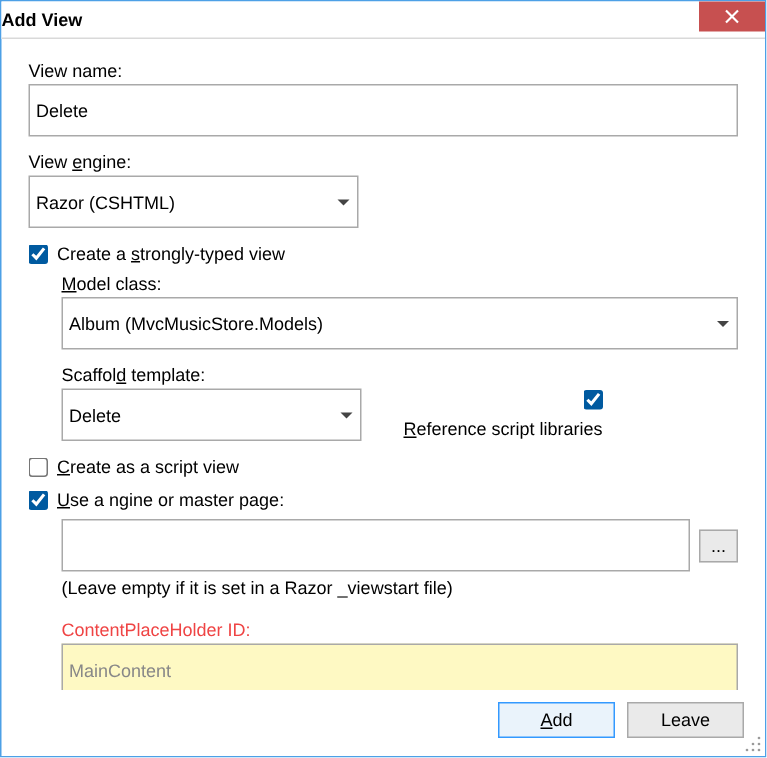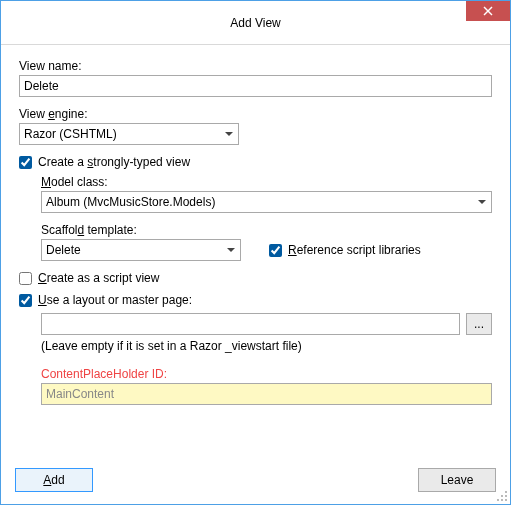--- a/index.html
+++ b/index.html
@@ -16,27 +16,28 @@
   .window {
     width: 511px;
     height: 505px;
     border: 1px solid #4da0e6;
     background: #fff;
     position: relative;
     display: flex;
     flex-direction: column;
   }
   .titlebar {
-    height: 44px;
+    height: 26px;
     background: #fff;
     border-bottom: 1px solid #d9d9d9;
     display: flex;
     align-items: center;
-    justify-content: center;
+    justify-content: flex-start;
     position: relative;
+    font-weight: bold;
   }
   .titlebar .title {
     font-size: 12px;
     color: #000;
   }
   .close-btn {
     position: absolute;
     right: 0;
     top: 0;
     width: 44px;
@@ -59,21 +60,21 @@
     margin-bottom: 2px;
   }
   .underline { text-decoration: underline; }
   input[type=text], select {
     font-family: inherit;
     font-size: 12px;
     padding: 2px 4px;
     border: 1px solid #a9a9a9;
     background: #fff;
     color: #000;
-    height: 22px;
+    height: 35px;
   }
   .full { width: 100%; }
   .row { margin-bottom: 10px; }
   .checkbox-row {
     display: flex;
     align-items: flex-end;
     gap: 6px;
     margin-top: 8px;
     margin-bottom: 6px;
   }
@@ -139,21 +140,21 @@
     color: #ef4444;
     margin-top: 14px;
     margin-bottom: 2px;
   }
   input[disabled] {
     background: #fef9c3;
     color: #888;
   }
   .button-row {
     display: flex;
-    justify-content: space-between;
+    justify-content: flex-end;
     gap: 8px;
     padding: 8px 14px 12px 14px;
   }
   .btn {
     min-width: 78px;
     height: 24px;
     border: 1px solid #a9a9a9;
     background: #eaeaea;
     font-family: inherit;
     font-size: 12px;
@@ -230,42 +231,42 @@
       <div class="row">
         <div class="field-label">
           <span>Scaffol</span><span class="underline">d</span><span> template:</span>
         </div>
         <div class="scaffold-row">
           <div class="select">
             <select>
               <option selected="">Delete</option>
             </select>
           </div>
-          <div class="checkbox-row" style="margin:0;">
+          <div class="checkbox-row" style="margin:0;flex-direction:column;">
             <input type="checkbox" checked="" style="">
             <label>
               <span class="underline">R</span><span>eference script libraries</span>
             </label>
           </div>
         </div>
       </div>
 
     </div>
 
     <div class="checkbox-row">
       <input type="checkbox" style="">
       <label>
         <span class="underline">C</span><span>reate as a script view</span>
       </label>
     </div>
 
     <div class="checkbox-row">
       <input type="checkbox" checked="" style="">
       <label>
-        <span class="underline">U</span><span>se a layout or master page:</span>
+        <span class="underline">U</span><span>se a ngine or master page:</span>
       </label>
     </div>
 
     <div class="indent">
       <div class="layout-row">
         <input type="text" value="" style="">
         <button class="browse-btn">...</button>
       </div>
       <div class="hint">(Leave empty if it is set in a Razor _viewstart file)</div>
 

